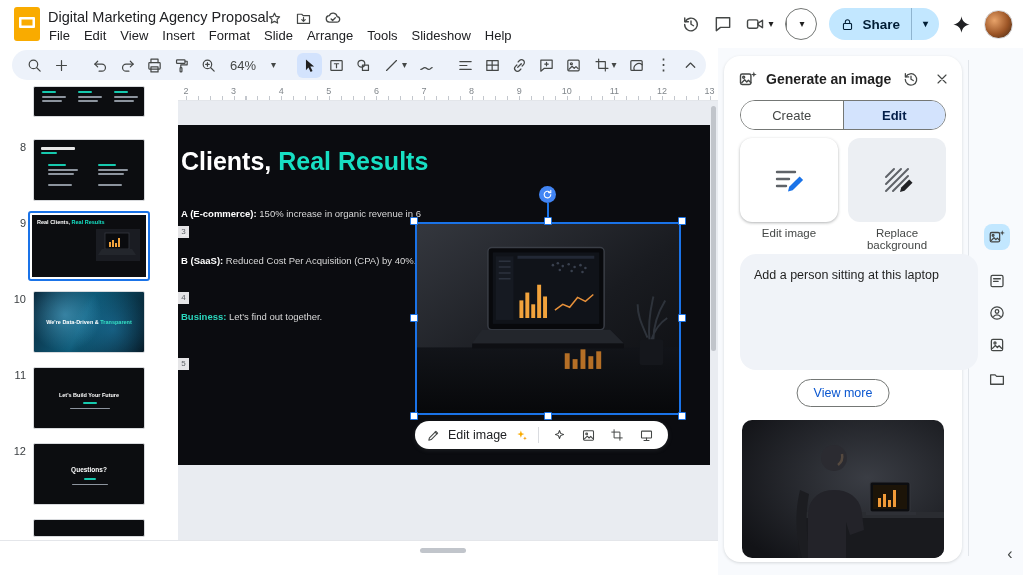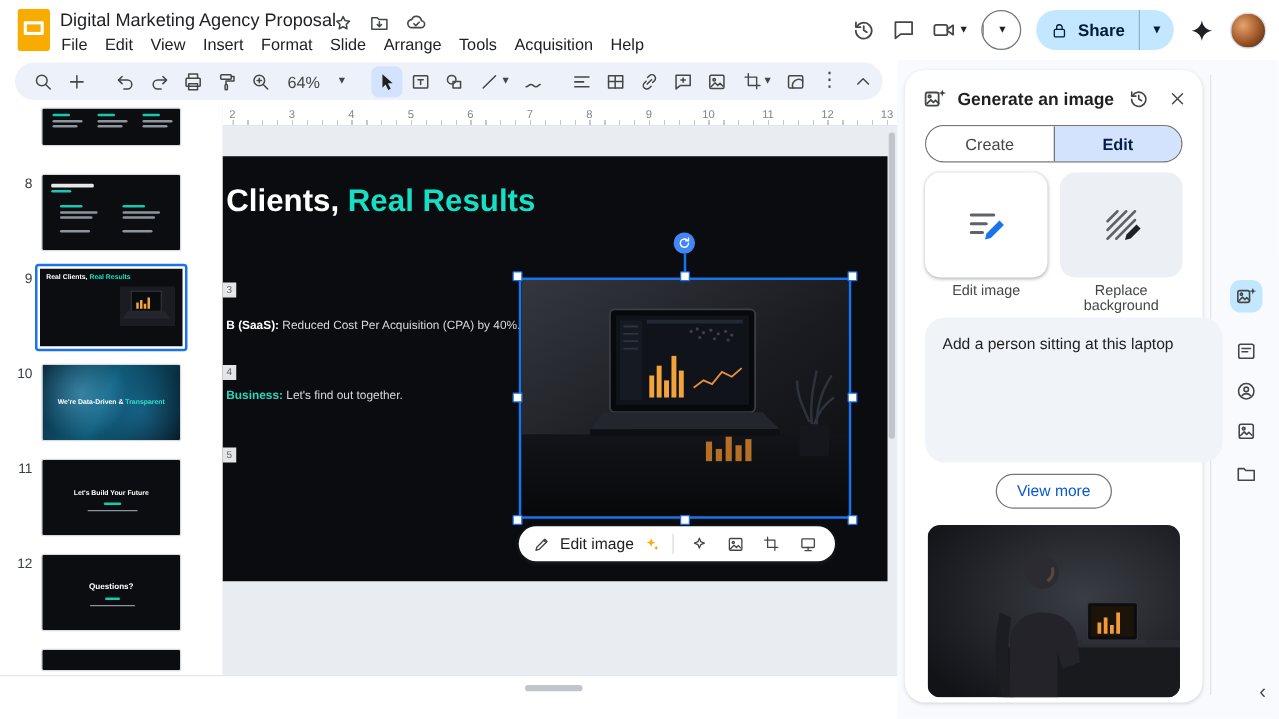--- a/index.html
+++ b/index.html
@@ -161,21 +161,21 @@
   </div>
   <nav id="menubar">
     <span>File</span>
     <span>Edit</span>
     <span>View</span>
     <span>Insert</span>
     <span>Format</span>
     <span>Slide</span>
     <span>Arrange</span>
     <span>Tools</span>
-    <span>Acquisition</span>
+    <span>Slideshow</span>
     <span>Help</span>
   </nav>
   <div id="tb-right">
     <span class="btn">
         <svg class="i" width="20" height="20" viewBox="0 0 24 24">
           <path d="M4.5 4.8v4.4h4.4"></path>
           <path d="M5.2 9.2A7.6 7.6 0 1 1 4.4 12.6"></path>
           <path d="M12 8.3v4l3 1.8"></path>
         </svg>
       </span>
@@ -435,20 +435,21 @@
     <span style="left:283.6px">8</span>
     <span style="left:331.2px">9</span>
     <span style="left:378.8px">10</span>
     <span style="left:426.4px">11</span>
     <span style="left:474px">12</span>
     <span style="left:521.6px">13</span>
   </div>
 
   <div id="slide">
     <div id="stitle"><span>Clients,</span><span class="acc"> Real Results</span></div>
+    <div class="bl" style="top:83px"><b>A (E-commerce):</b><span> 150% increase in organic revenue in 6</span></div>
     <div class="bl" style="top:102px"><b></b><span>s.</span></div>
     <div class="bl" style="top:130px"><b>B (SaaS):</b><span> Reduced Cost Per Acquisition (CPA) by 40%.</span></div>
     <div class="bl" style="top:186px"><b class="acc">Business:</b><span> Let's find out together.</span></div>
   </div>
 
   <div class="vchip" style="top:142px">3</div>
   <div class="vchip" style="top:208px">4</div>
   <div class="vchip" style="top:274px">5</div>
 
   <div id="sel">

